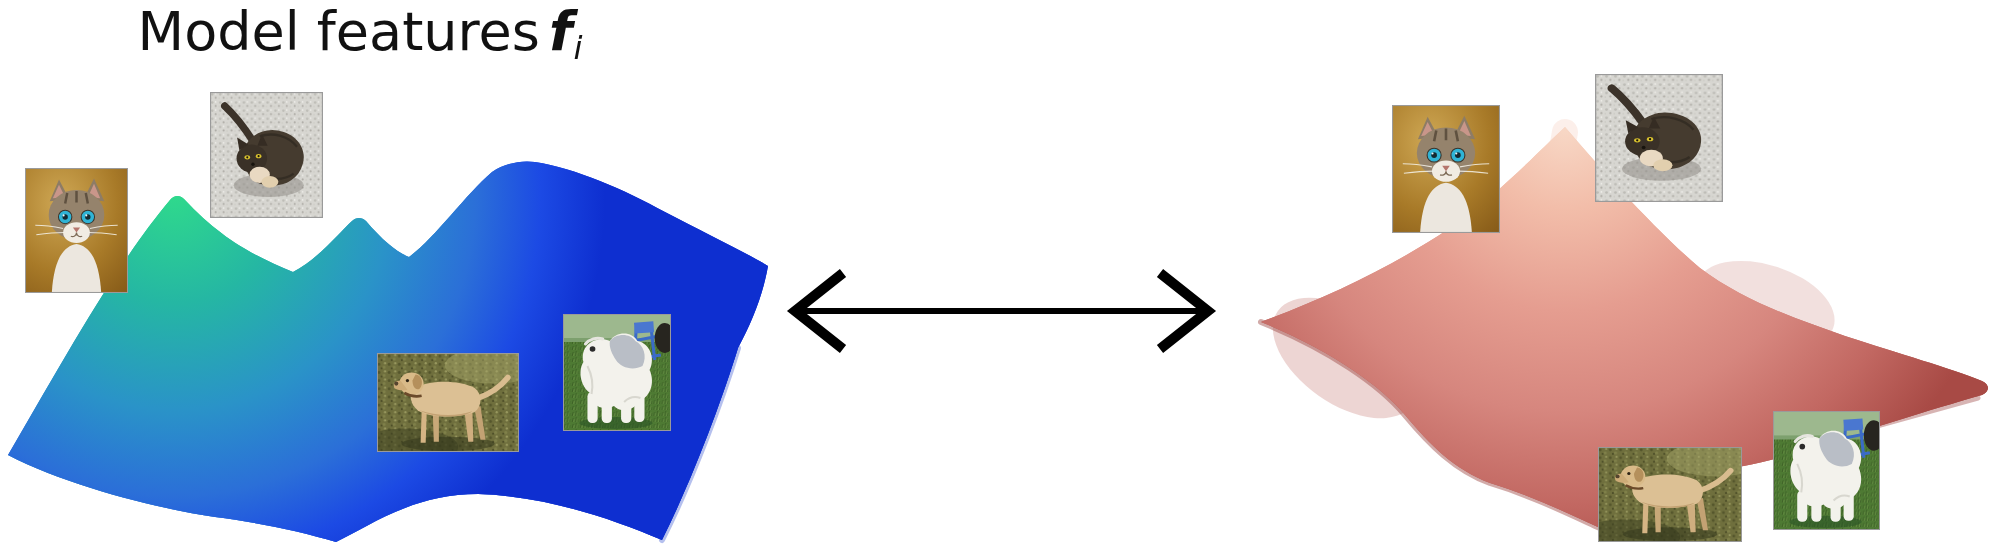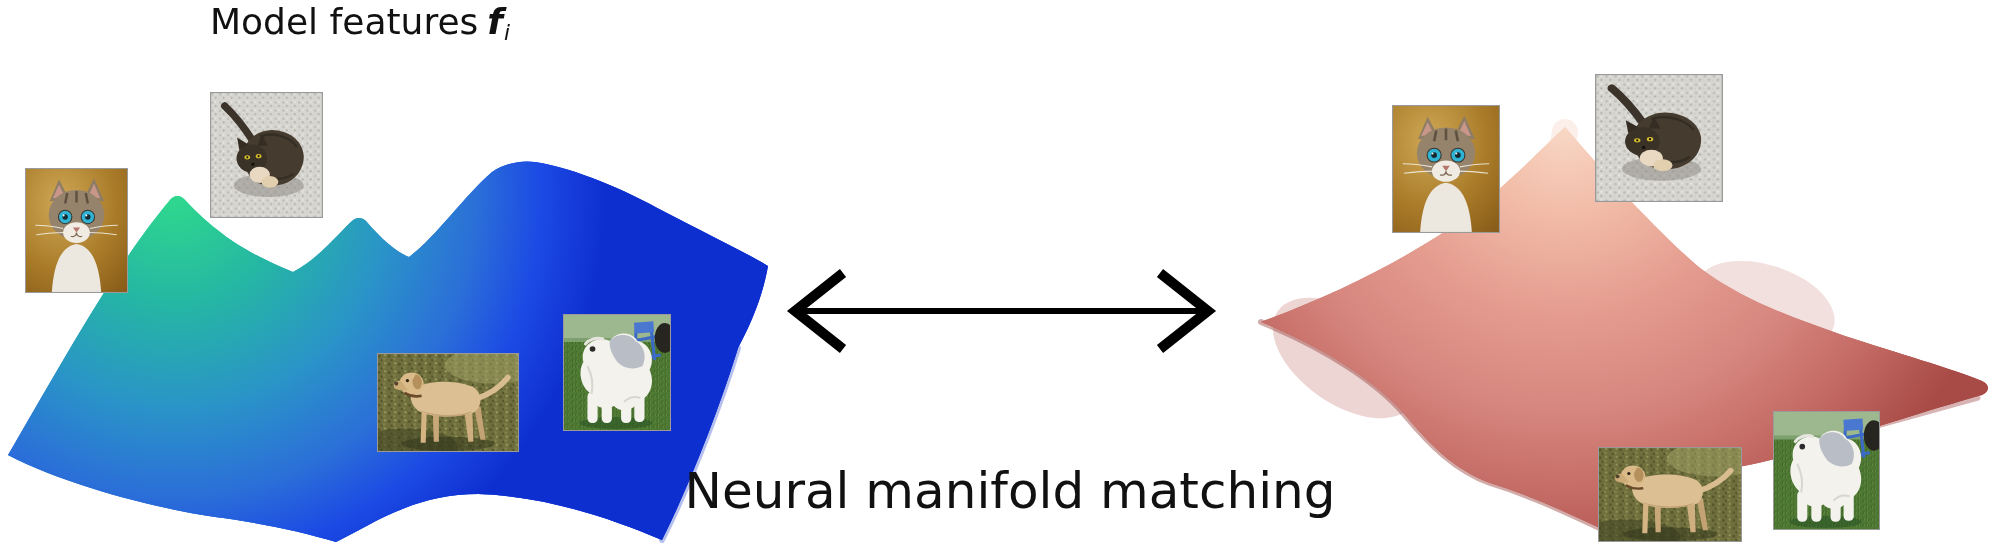--- a/index.html
+++ b/index.html
@@ -2,21 +2,21 @@
 <html style="--text: #111111; --arrow_color: #000000; --model_surface-0: #2fd98c; --model_surface-1: #25b7a3; --model_surface-2: #2a93c8; --model_surface-3: #2b6fd8; --model_surface-4: #1c4ae4; --model_surface-5: #0e2fd0; --model_front-0: #2f9fae; --model_front-1: #2b86c8; --model_front-2: #2160e0; --model_front-3: #1745e0; --neural_surface-0: #f8d8c6; --neural_surface-1: #f2bda9; --neural_surface-2: #e59d90; --neural_surface-3: #d6867e; --neural_surface-4: #c26862; --neural_surface-5: #a84a45; --crease_blue: #0b2ec8; --crease_red: #9c4440;"><head>
 <meta charset="utf-8">
 <style>
   html,body{margin:0;padding:0;background:#fff;}
   #stage{
     position:relative;width:2000px;height:545px;background:#fff;overflow:hidden;
     font-family:"DejaVu Sans","Liberation Sans",sans-serif;color:var(--text,#111);
   }
   .layer{position:absolute;left:0;top:0;}
   .title{
-    position:absolute;top:1px;text-align:center;font-size:36px;line-height:1.15;
+    position:absolute;top:1px;text-align:center;font-size:54px;line-height:1.15;
     color:var(--text,#111);white-space:nowrap;z-index:5;
   }
   .caption{
     position:absolute;left:680px;top:464px;width:660px;text-align:center;
     font-size:50px;line-height:1.1;color:var(--text,#111);z-index:5;white-space:nowrap;
   }
   .mvar{font-weight:bold;font-style:italic;margin-left:9px;}
   .msub{font-style:italic;font-size:0.60em;vertical-align:-0.28em;margin-left:1px;}
   .tile{position:absolute;z-index:3;}
   #canvas{z-index:1;}
@@ -264,15 +264,14 @@
     </svg>
   <svg class="tile" style="left:1773px;top:411px" width="107" height="119" viewBox="0 0 106 117" preserveAspectRatio="none">
       <use href="#tile-fluffy"></use>
     </svg>
 
   <div class="title" style="left:110px;width:500px">
     <span>Model features</span><span class="mvar">f</span><span class="msub">i</span>
   </div>
 
 
-  <div class="caption">Neural manifold matching</div>
 
 </div>
 
 </body></html>

